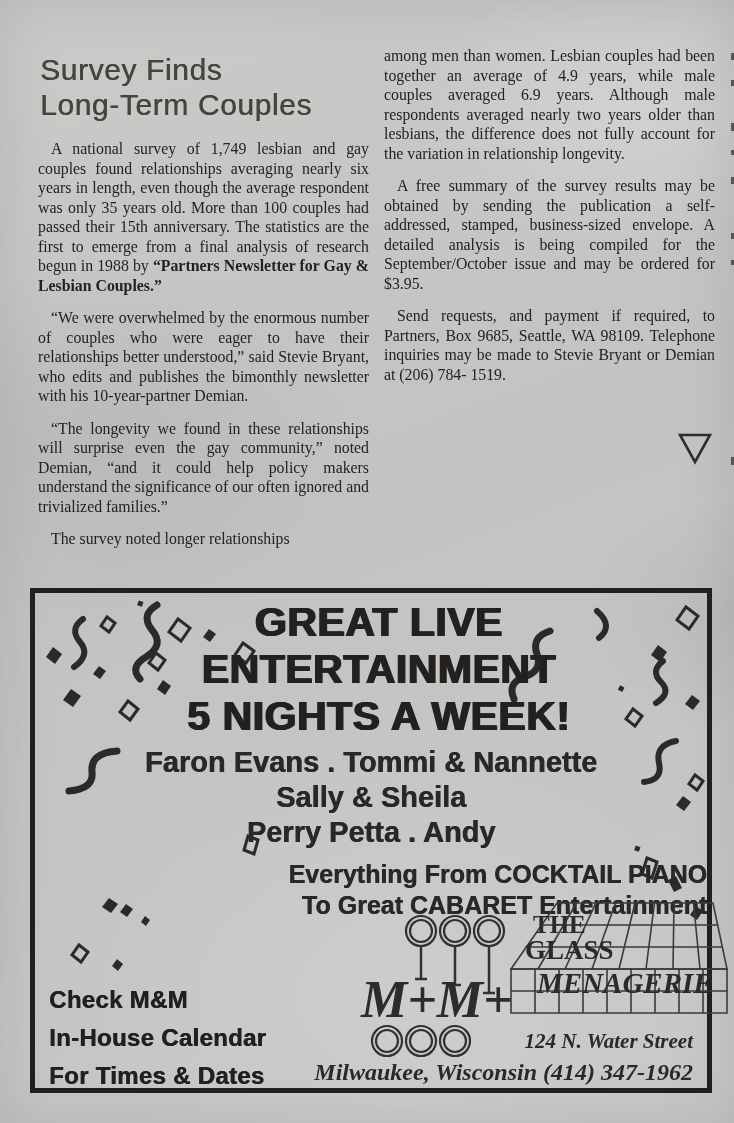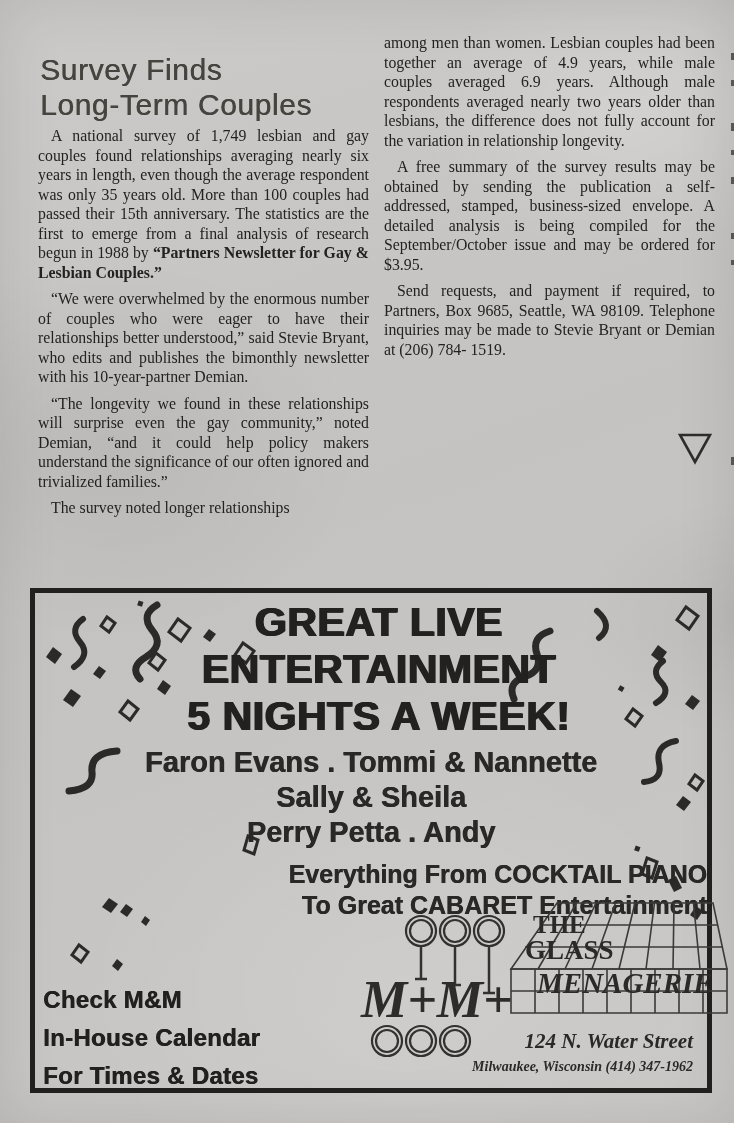--- a/index.html
+++ b/index.html
@@ -21,21 +21,21 @@
   .headline {
     position:absolute; left:40px; top:52px; margin:0;
     font-family:"Liberation Sans", sans-serif; font-weight:400;
     font-size:30px; line-height:35px; letter-spacing:.6px; color:#45443f;
     text-shadow:.4px 0 0 #45443f;
   }
   .col {
     position:absolute; width:331px; font-size:15.8px; line-height:19.5px;
     text-align:justify; color:#242220;
   }
-  .col p { margin:0 0 7px 0; text-indent:13px; }
+  .col p { margin:13px 0 7px 0; text-indent:13px; }
   .col p.noindent { text-indent:0; }
   .col1 { left:38px; top:126px; }
   .col2 { left:384px; top:33px; }
   .pb { font-weight:bold; }
   .endmark { position:absolute; left:678px; top:433px; }
 
   .adbox {
     position:absolute; left:30px; top:588px; width:672px; height:495px;
     border:5px solid #21201e;
   }
@@ -53,32 +53,32 @@
     font-size:29px; line-height:35px; color:#2a2826;
     text-shadow:.6px 0 0 currentColor;
   }
   .tagline {
     position:relative; margin-top:9px; text-align:right;
     font-family:"Liberation Sans", sans-serif; font-weight:bold;
     font-size:25px; line-height:31px; color:#2a2826;
     text-shadow:.5px 0 0 currentColor;
   }
   .calendar {
-    position:absolute; left:8px; top:388px;
+    position:absolute; left:14px; top:388px;
     font-family:"Liberation Sans", sans-serif; font-weight:bold;
     font-size:24px; line-height:38px; letter-spacing:.3px; color:#21201e;
     text-shadow:.6px 0 0 currentColor;
   }
   .logo { position:absolute; left:300px; top:308px; pointer-events:none; }
   .address {
     position:absolute; right:14px; top:436px; text-align:right;
     font-style:italic; font-weight:bold; color:#2a2927;
   }
   .addr1 { font-size:21px;text-align:right; }
-  .addr2 { font-size:14px; margin-top:5px; }
+  .addr2 { font-size:24px; margin-top:5px; }
   .tick { position:absolute; right:0; width:3px; background:#44433f; opacity:.85; }
 </style>
 </head>
 <body>
 
 <div id="page">
 
 
   <h1 class="headline"><span>Survey Finds</span><br><span>Long-Term Couples</span></h1>
 

